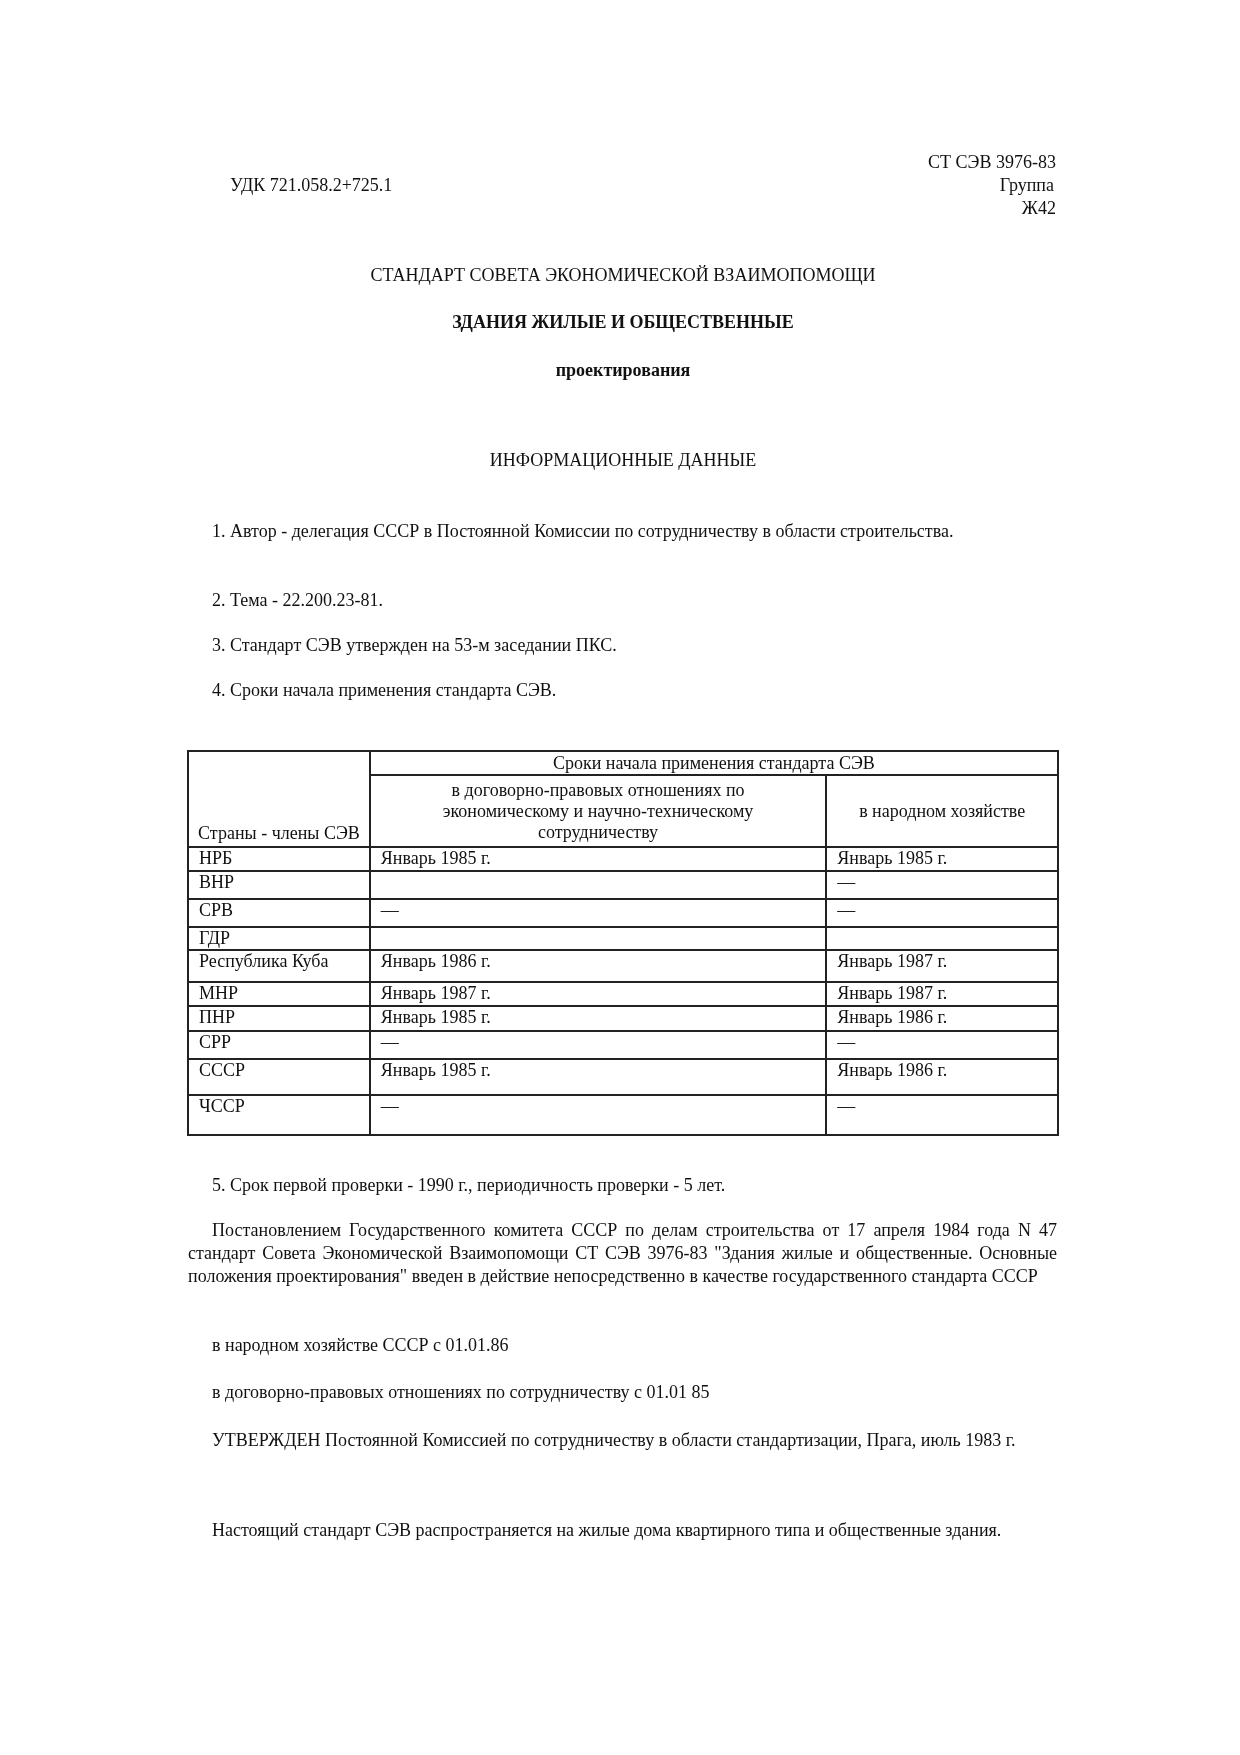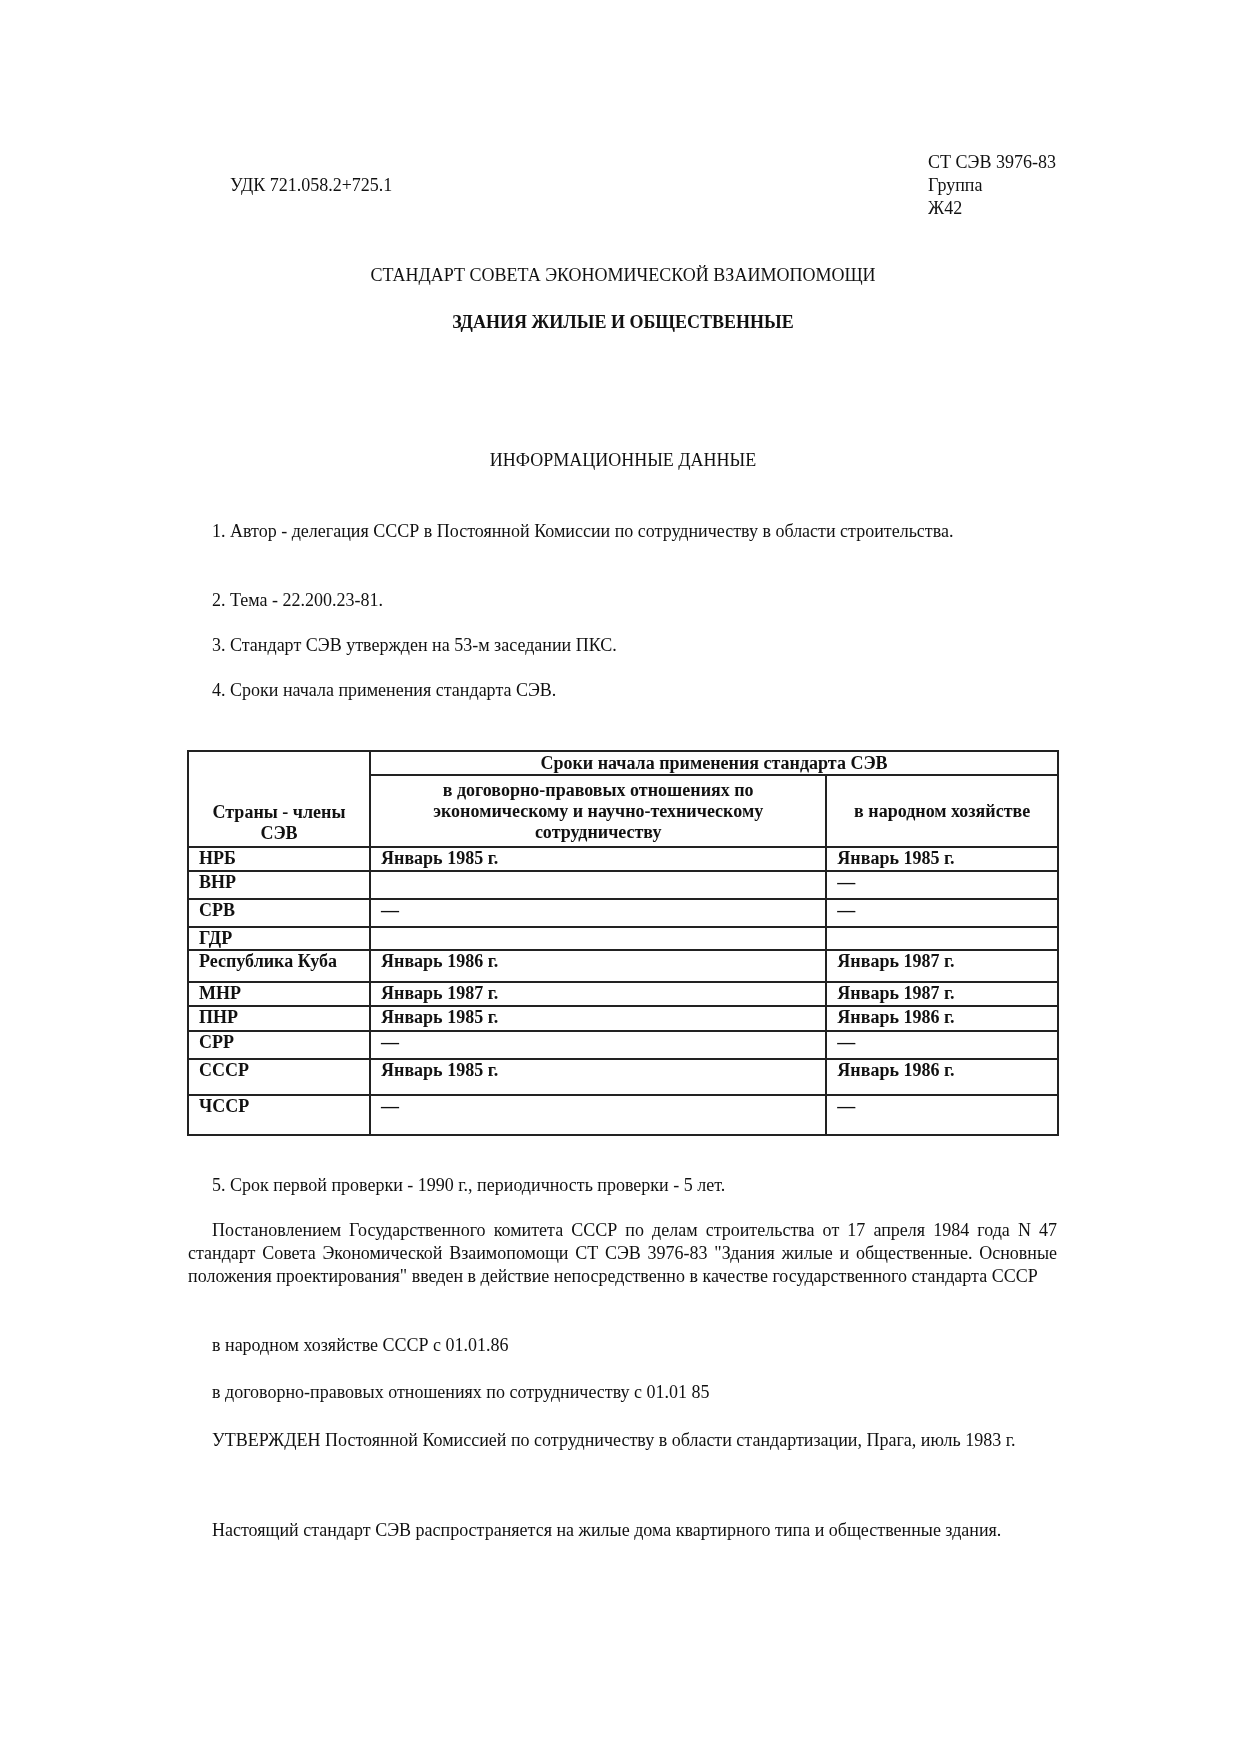--- a/index.html
+++ b/index.html
@@ -1,47 +1,48 @@
 <!DOCTYPE html>
 <html><head>
 <meta charset="utf-8">
 <style>
   html, body { margin:0; padding:0; background:#ffffff; }
   body { width:1240px; height:1755px; position:relative; overflow:hidden;
          font-family:"Liberation Serif", "DejaVu Serif", serif; color:#111111; font-size:18px; }
   .abs { position:absolute; }
   .line { white-space:nowrap; line-height:23px; }
   .udk { left:230px; top:174px; }
-  .code-block { right:184px; top:151px; line-height:23px;margin-left:44px; }
+  .code-block { right:184px; top:151px; text-align:right; line-height:23px;margin-left:44px; }
   .center { left:188px; width:870px; text-align:center; }
   .bold { font-weight:bold; }
   .para { left:188px; width:869px; line-height:23px; text-align:justify; text-align-last:left; }
   .para .ind { display:inline-block; width:24px; }
   table.terms { position:absolute; left:187px; top:750px; width:872px; border-collapse:collapse;
                 font-size:18px; line-height:21px; }
-  table.terms td { border:2px solid #222; padding:0 10px; vertical-align:top;font-weight:bold; }
+  table.terms td { border:2px solid #222; padding:0 10px; vertical-align:top; }
   table.terms td.hc { text-align:center; vertical-align:middle; padding:0 6px; }
   table.terms td.hb { vertical-align:bottom; }
   .c1 { width:172px;margin-left:34px; }
   .c2 { width:410px; }
   .c3 { width:226px; }
 </style>
 </head>
 <body>
 
 <div class="abs line udk">УДК 721.058.2+725.1</div>
 <div class="abs code-block">
   <div>СТ СЭВ 3976-83</div>
   <div style="padding-right:2px">Группа</div>
   <div>Ж42</div>
 </div>
 
 <div class="abs center line" style="top:264px">СТАНДАРТ СОВЕТА ЭКОНОМИЧЕСКОЙ ВЗАИМОПОМОЩИ</div>
 <div class="abs center line bold" style="top:311px">ЗДАНИЯ ЖИЛЫЕ И ОБЩЕСТВЕННЫЕ</div>
 <div class="abs center bold" style="top:359px; line-height:23px">
+  <div>проектирования</div>
 </div>
 <div class="abs center line" style="top:449px">ИНФОРМАЦИОННЫЕ ДАННЫЕ</div>
 
 <div class="abs para" style="top:520px"><span class="ind"></span><span>1. Автор - делегация СССР в Постоянной Комиссии по сотрудничеству в области строительства.</span></div>
 <div class="abs para" style="top:589px"><span class="ind"></span><span>2. Тема - 22.200.23-81.</span></div>
 <div class="abs para" style="top:634px"><span class="ind"></span><span>3. Стандарт СЭВ утвержден на 53-м заседании ПКС.</span></div>
 <div class="abs para" style="top:679px"><span class="ind"></span><span>4. Сроки начала применения стандарта СЭВ.</span></div>
 
 <table class="terms">
   <tbody>

